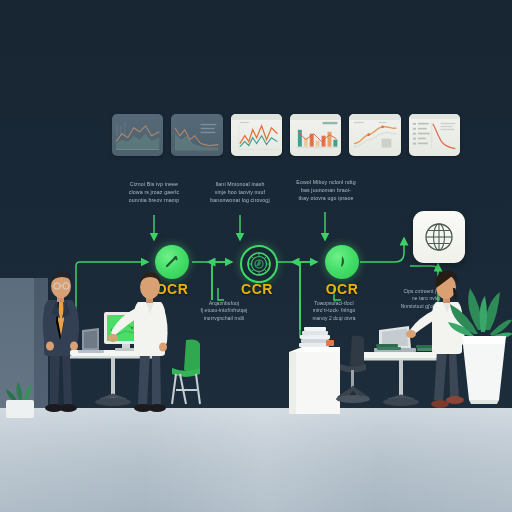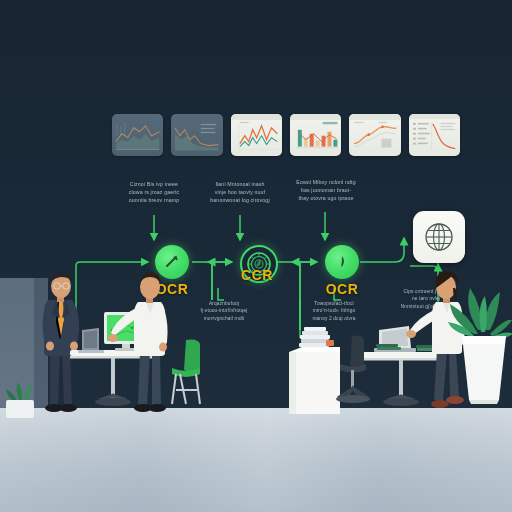--- a/index.html
+++ b/index.html
@@ -239,21 +239,21 @@
         <line x1="1.5" y1="13" x2="5" y2="13"></line>
           <line x1="21" y1="13" x2="24.5" y2="13"></line>
         <line x1="5" y1="5" x2="7.5" y2="7.5"></line>
           <line x1="18.5" y1="18.5" x2="21" y2="21"></line>
         <line x1="21" y1="5" x2="18.5" y2="7.5"></line>
           <line x1="5" y1="21" x2="7.5" y2="18.5"></line>
       </g>
       <path d="M13 9 q3 2 1 5 q-2 2 -4 1" fill="#3fd96a" opacity=".55"></path>
     </svg>
   </div>
-  <div class="node-label" style="left:212px;top:267px;">CCR</div>
+  <div class="node-label" style="left:212px;top:281px;">CCR</div>
 
   <div class="node fill" style="left:325px;top:245px;">
     <svg width="18" height="18" viewBox="0 0 18 18">
       <path d="M9 3 q3 4 1.5 8 q-1 2.5 -2.5 3 q1 -5 1 -11 Z" fill="#1d5a2d"></path>
     </svg>
   </div>
   <div class="node-label" style="left:297px;top:281px;">OCR</div>
 
   <div class="globe-tile">
     <svg width="34" height="34" viewBox="0 0 34 34">

